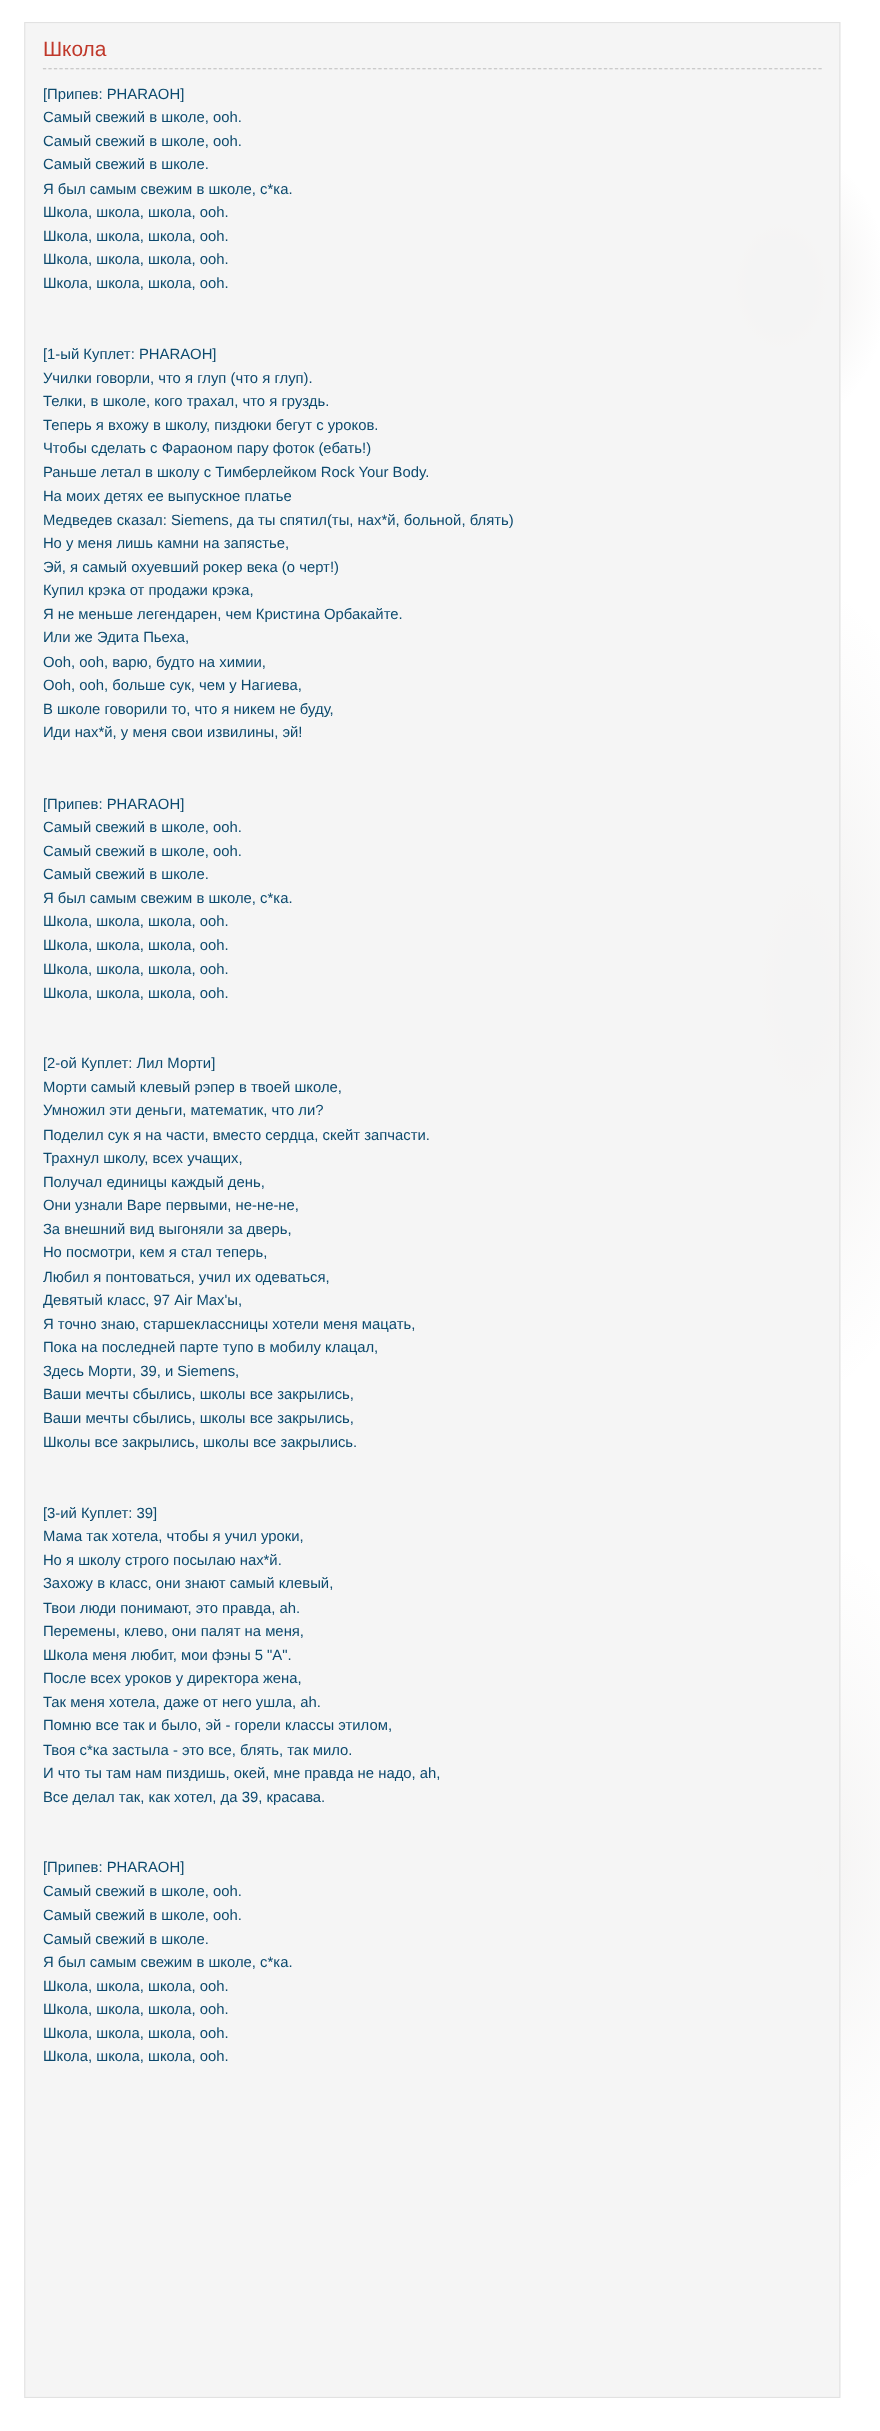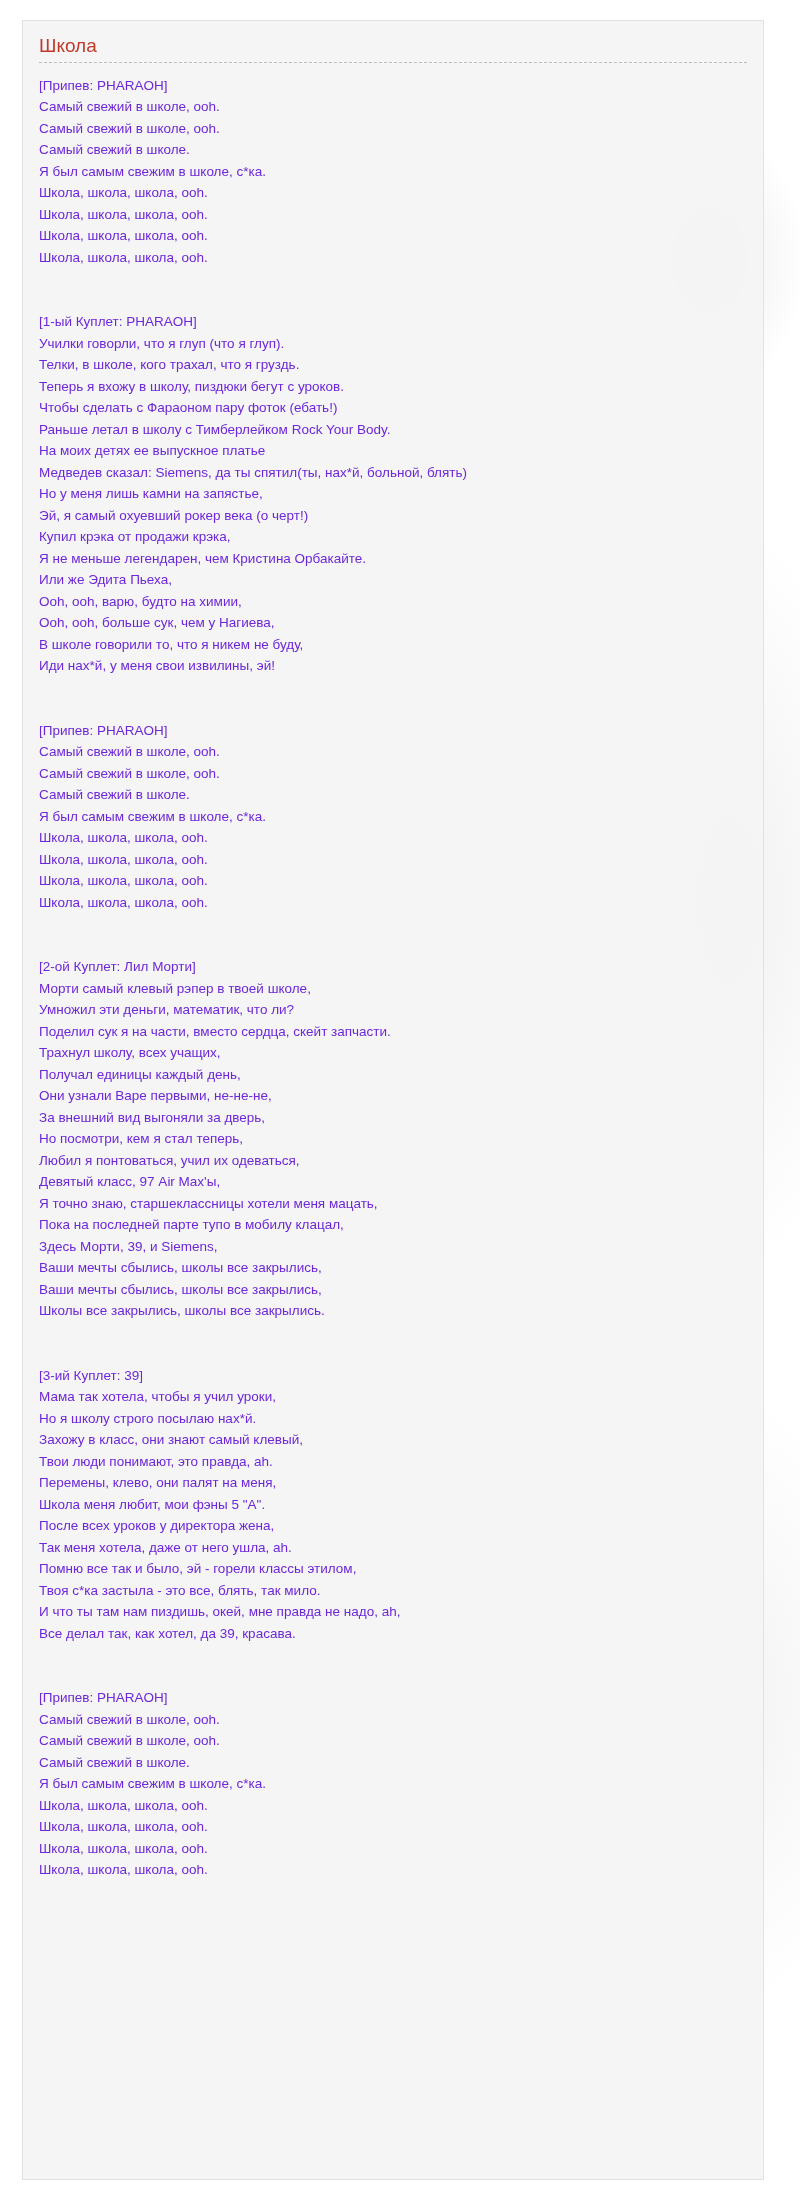--- a/index.html
+++ b/index.html
@@ -60,21 +60,21 @@
   }
   .divider {
     border: none;
     border-top: 1px dashed #bdbdbd;
     margin: 0 0 12px 0;
     height: 0;
   }
   .lyrics {
     font-size: 13.5px;
     line-height: 21.5px;
-    color: #6d28d9;
+    color: #0c4a6e;
     white-space: pre-wrap;
     word-wrap: break-word;
     font-family: "Liberation Sans", sans-serif;
   }
 </style>
 </head>
 <body>
 
 <div class="page">
   <div class="bg-figure"></div>

